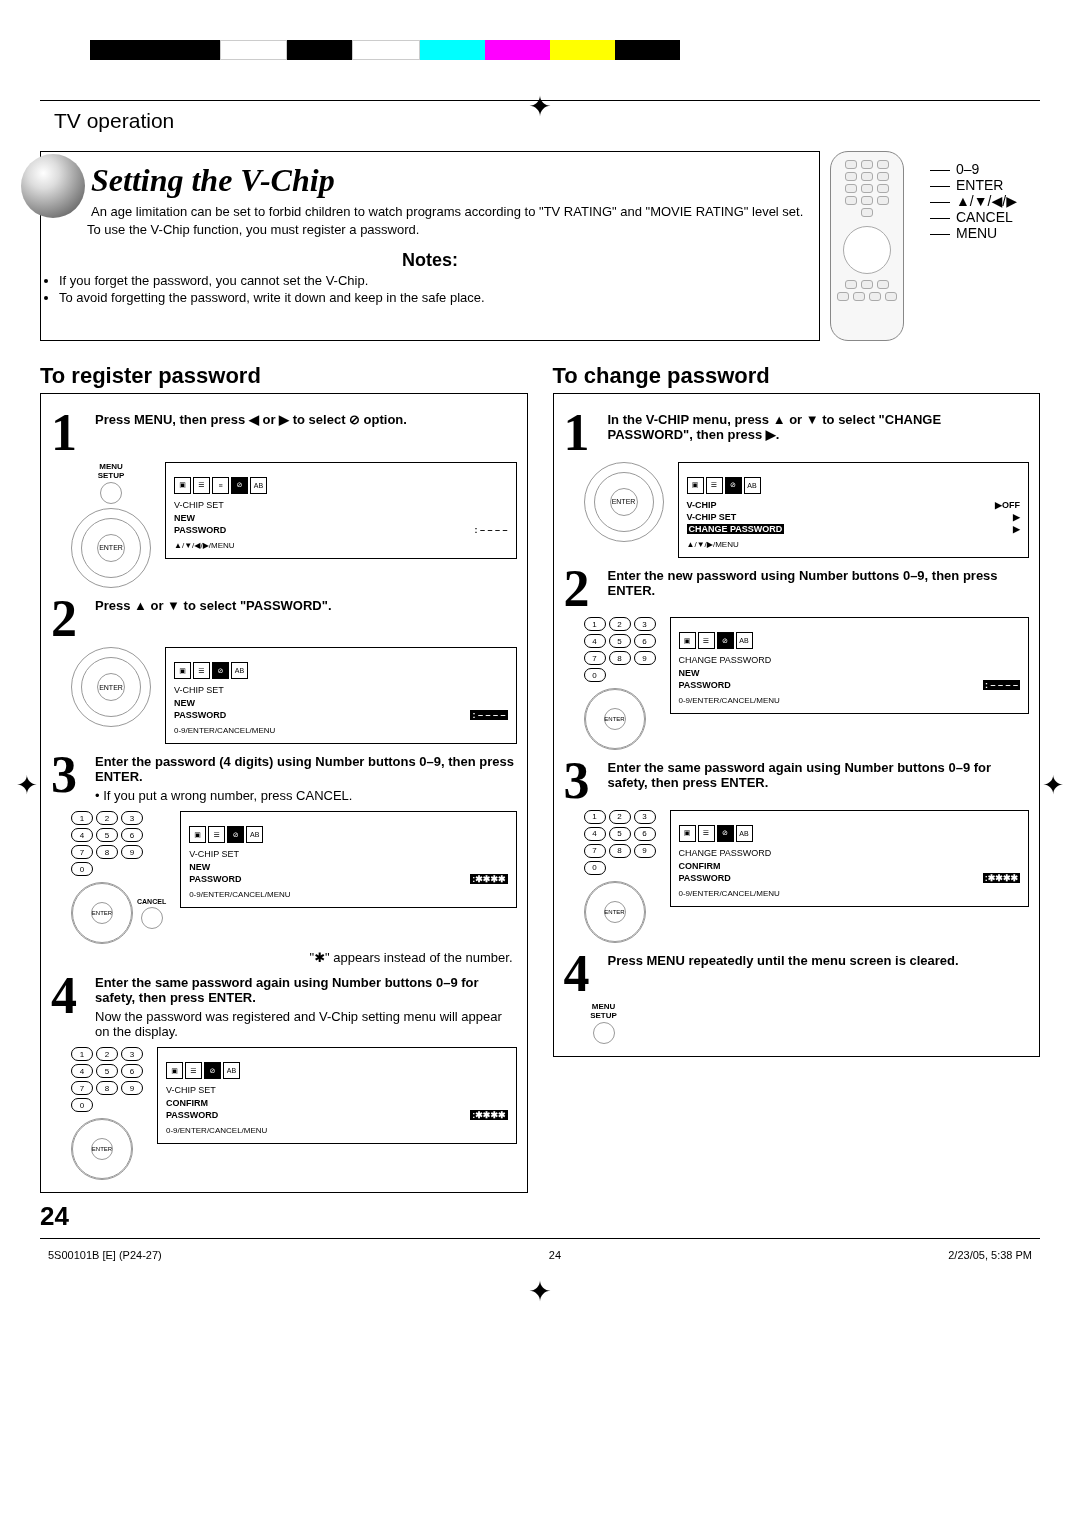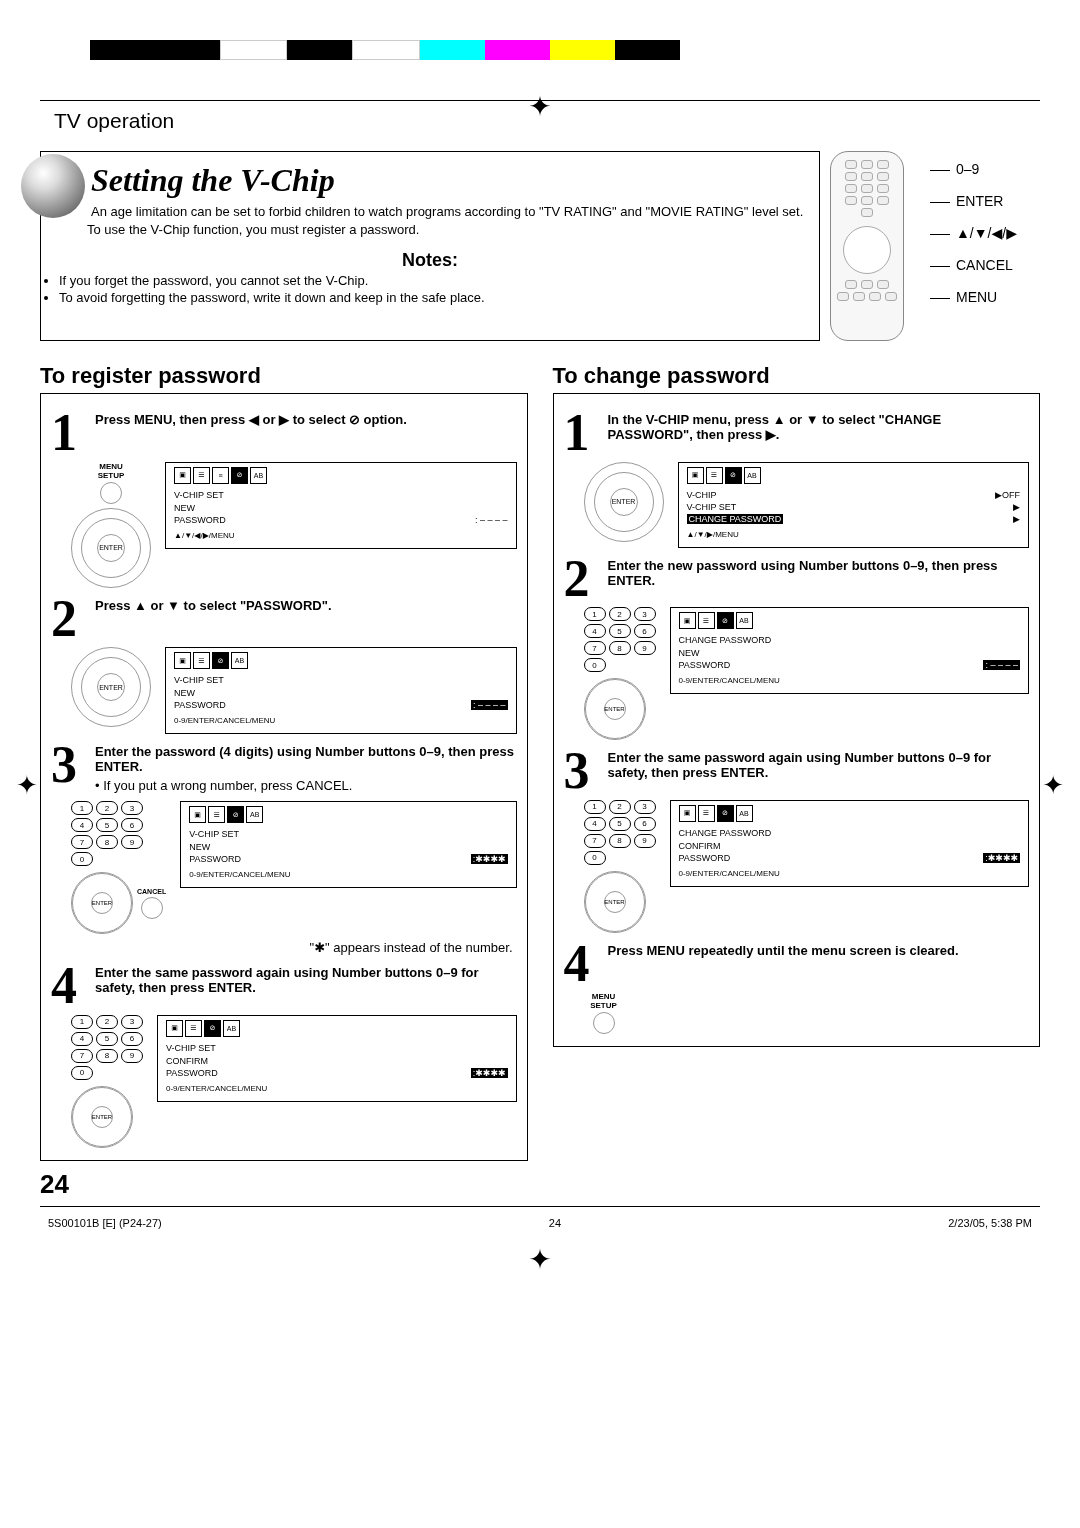--- a/index.html
+++ b/index.html
@@ -108,21 +108,20 @@
     width: 46px; height: 46px;
     border: 1.5px solid #aaa;
     border-radius: 50%;
     margin-top: 6px;
     position: relative;
     background: #fff;
   }
   .remote-labels {
     display: flex;
     flex-direction: column;
-    gap: 16px;
     margin-left: 26px;
     margin-top: 10px;
     font-size: 14px;
   }
   .remote-line { border-top: 1px solid #000; width: 20px; display: inline-block; vertical-align: middle; margin-right: 6px; }
 
   .columns {
     display: flex;
     gap: 25px;
     margin-top: 14px;
@@ -190,39 +189,39 @@
     text-align: center;
   }
   .small-circle {
     width: 20px; height: 20px;
     border: 1.5px solid #999;
     border-radius: 50%;
     margin: 2px auto 0;
   }
   .osd {
     border: 1px solid #000;
-    padding: 4px 8px 8px;
+    padding: 14px 8px 8px;
     font-size: 9px;
     min-width: 160px;
     flex: 1;
   }
   .osd-tabs {
     display: flex;
     gap: 2px;
     margin-bottom: 6px;
   }
   .osd-tab {
     width: 15px; height: 15px;
     border: 1px solid #000;
     font-size: 7px;
     display: flex; align-items: center; justify-content: center;
   }
   .osd-tab.active { background: #000; color: #fff; }
   .osd-line { margin: 3px 0; }
-  .osd-row { display: flex; justify-content: space-between; margin: 2px 0; }
+  .osd-row { display: flex; justify-content: space-between; margin: 2px 0; font-weight: bold; }
   .osd-hl { background: #000; color: #fff; padding: 0 2px; display: inline-block; }
   .osd-footer { margin-top: 6px; font-size: 8px; }
   .numpad {
     display: flex;
     flex-direction: column;
     gap: 3px;
     align-items: flex-start;
     font-size: 9px;
     flex-shrink: 0;
   }
@@ -480,20 +479,21 @@
               </div>
             <div class="osd-footer">0-9/ENTER/CANCEL/MENU</div>
           </div>
         </div>
         <div class="foot-note">"✱" appears instead of the number.</div>
 
         <div class="step">
           <div class="step-num">4</div>
           <div class="step-body">
             <div class="step-bold">Enter the same password again using Number buttons 0–9 for safety, then press ENTER.</div>
+            <div class="step-note">Now the password was registered and V-Chip setting menu will appear on the display.</div>
           </div>
         </div>
         <div class="step-media">
           <div style="display:flex;flex-direction:column;gap:6px">
             <div class="numpad">
               <div class="np-row">
                   <div class="np-btn">1</div>
                   <div class="np-btn">2</div>
                   <div class="np-btn">3</div>
                 </div>

